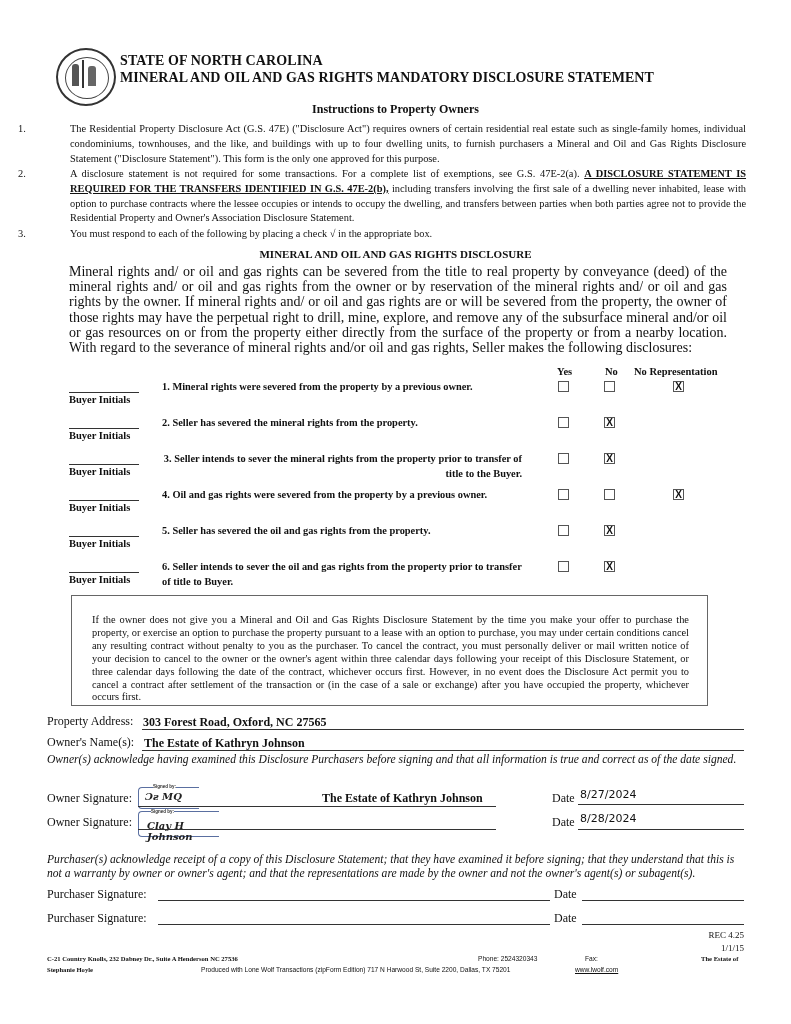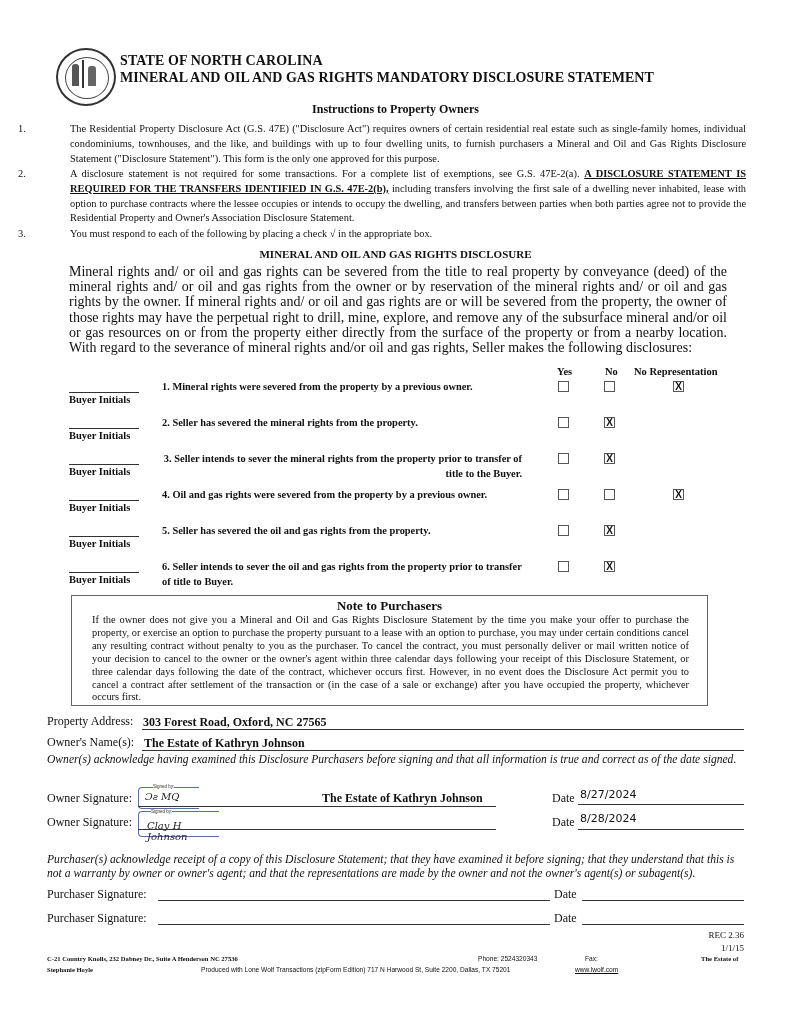--- a/index.html
+++ b/index.html
@@ -27,21 +27,21 @@
   .cb { width:11px; height:11px; border:1px solid #555; box-sizing:border-box; background:#fff; font-family:"Liberation Sans", sans-serif;
         font-size:10px; font-weight:bold; line-height:9px; text-align:center; }
   .note { left:71px; width:637px; top:595px; height:111px; border:1.5px solid #666; box-sizing:border-box; }
   .note-h { position:absolute; left:0; width:100%; top:2px; text-align:center; font-size:13px; font-weight:bold; }
   .note-p { position:absolute; left:20px; right:18px; top:18px; font-size:10.4px; line-height:12.9px; text-align:justify; }
   .lbl { font-size:12px; }
   .val { font-size:12px; font-weight:bold; }
   .fline { height:0; border-top:1px solid #333; }
   .ital { font-style:italic; font-size:11.6px; line-height:14px; }
   .date-val { font-family:"DejaVu Sans", sans-serif; font-size:11px; }
-  .sigbox { border:1px solid #5a6fa0; border-right:none; border-radius:4px 0 0 4px; }
+  .sigbox { border:1px solid #5a6fa0; border-right:none; border-radius:4px 0 0 4px;font-weight:bold; }
   .sig-tiny { font-family:"Liberation Sans", sans-serif; font-size:4.5px; color:#333; }
   .sig-script { font-family:"DejaVu Serif", serif; font-style:italic; font-size:10px; color:#222; }
   .foot-b { font-size:6.6px; font-weight:bold; }
   .foot-s { font-family:"Liberation Sans", sans-serif; font-size:6.6px; }
   .rec { font-size:9px; text-align:right; }
 </style>
 </head>
 <body>
 
 <div class="abs seal">
@@ -104,21 +104,20 @@
     <div class="abs cb" style="left:558px; top:525px;"></div>
     <div class="abs cb" style="left:604px; top:525px;">X</div>
     <div class="abs row-line" style="top:572px;"></div>
     <div class="abs bi" style="top:574px;">Buyer Initials</div>
     <div class="abs q" style="top:560px;">6. Seller intends to sever the oil and gas rights from the property prior to transfer of title to Buyer.</div>
     <div class="abs cb" style="left:558px; top:561px;"></div>
     <div class="abs cb" style="left:604px; top:561px;">X</div>
   </div>
 
 <div class="abs note">
-  <div class="note-h">Note to Purchasers</div>
   <div class="note-p">If the owner does not give you a Mineral and Oil and Gas Rights Disclosure Statement by the time you make your offer to purchase the property, or exercise an option to purchase the property pursuant to a lease with an option to purchase, you may under certain conditions cancel any resulting contract without penalty to you as the purchaser. To cancel the contract, you must personally deliver or mail written notice of your decision to cancel to the owner or the owner's agent within three calendar days following your receipt of this Disclosure Statement, or three calendar days following the date of the contract, whichever occurs first. However, in no event does the Disclosure Act permit you to cancel a contract after settlement of the transaction or (in the case of a sale or exchange) after you have occupied the property, whichever occurs first.</div>
 </div>
 
 <div class="abs lbl" style="left:47px; top:714px;">Property Address:</div>
 <div class="abs val" style="left:143px; top:715px;">303 Forest Road, Oxford, NC  27565</div>
 <div class="abs fline" style="left:142px; width:602px; top:729px;"></div>
 
 <div class="abs lbl" style="left:47px; top:735px;">Owner's Name(s):</div>
 <div class="abs val" style="left:144px; top:736px;">The Estate of Kathryn Johnson</div>
 <div class="abs fline" style="left:142px; width:602px; top:750px;"></div>
@@ -151,21 +150,21 @@
 <div class="abs lbl" style="left:47px; top:887px;">Purchaser Signature:</div>
 <div class="abs fline" style="left:158px; width:392px; top:900px;"></div>
 <div class="abs lbl" style="left:554px; top:887px;">Date</div>
 <div class="abs fline" style="left:582px; width:162px; top:900px;"></div>
 
 <div class="abs lbl" style="left:47px; top:911px;">Purchaser Signature:</div>
 <div class="abs fline" style="left:158px; width:392px; top:924px;"></div>
 <div class="abs lbl" style="left:554px; top:911px;">Date</div>
 <div class="abs fline" style="left:582px; width:162px; top:924px;"></div>
 
-<div class="abs rec" style="left:640px; width:104px; top:930px;">REC 2.36</div>
+<div class="abs rec" style="left:640px; width:104px; top:930px;">REC 4.25</div>
 <div class="abs rec" style="left:640px; width:104px; top:943px;">1/1/15</div>
 <div class="abs foot-b" style="left:47px; top:955px;">C-21 Country Knolls, 232 Dabney Dr., Suite A Henderson NC 27536</div>
 <div class="abs foot-b" style="left:47px; top:966px;">Stephanie Hoyle</div>
 <div class="abs foot-s" style="left:478px; top:955px;">Phone: 2524320343</div>
 <div class="abs foot-s" style="left:585px; top:955px;">Fax:</div>
 <div class="abs foot-b" style="left:701px; top:955px;">The Estate of</div>
 <div class="abs foot-s" style="left:201px; top:966px;">Produced with Lone Wolf Transactions (zipForm Edition) 717 N Harwood St, Suite 2200, Dallas, TX  75201</div>
 <div class="abs foot-s" style="left:575px; top:966px; text-decoration:underline;">www.lwolf.com</div>
 
 </body></html>

